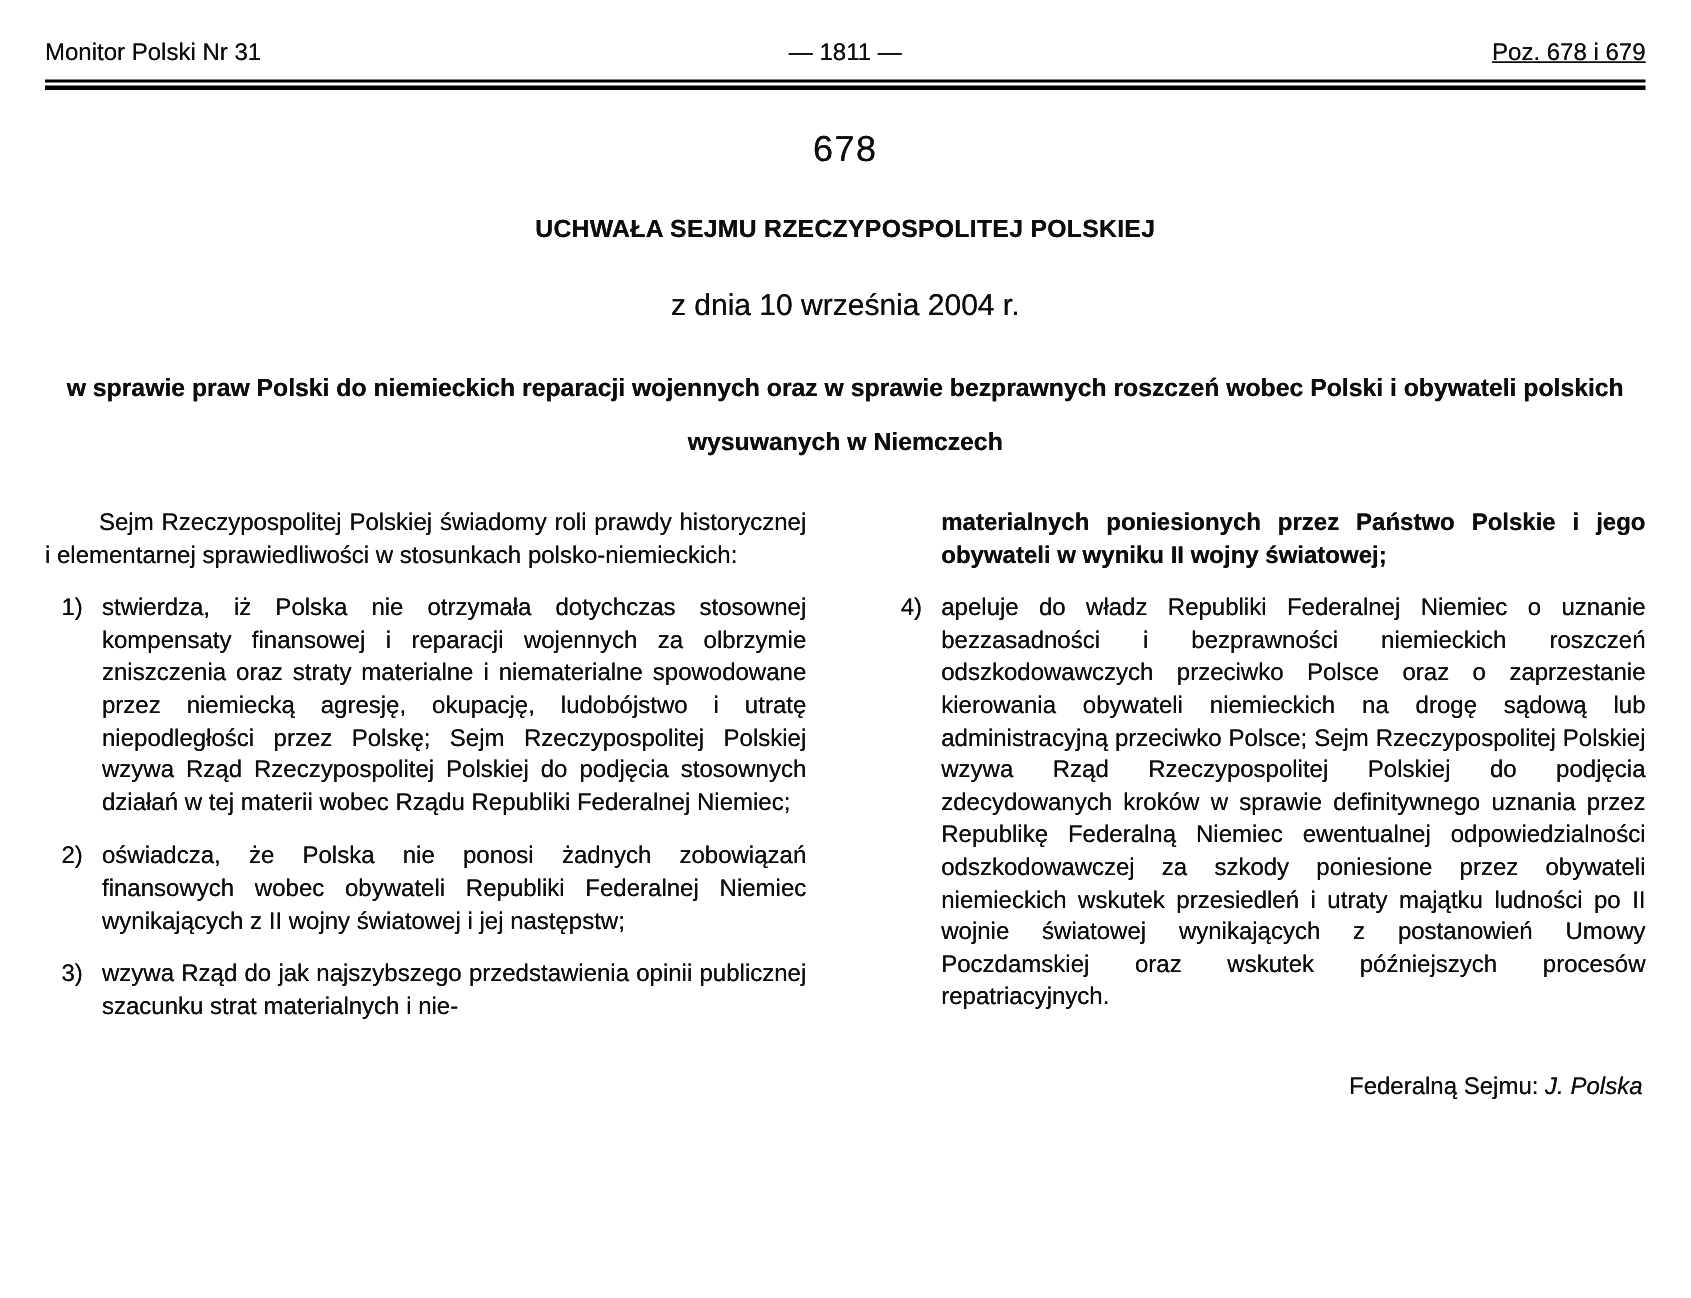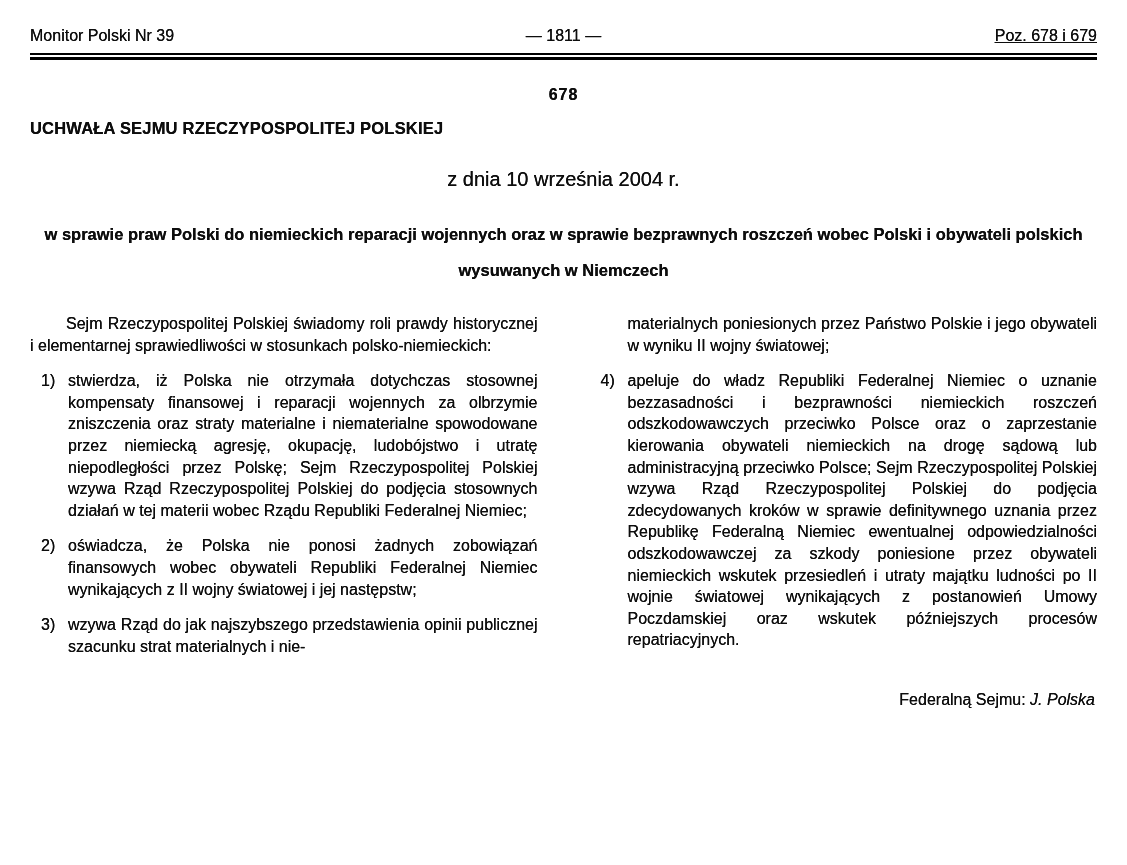--- a/index.html
+++ b/index.html
@@ -24,22 +24,22 @@
   .running-header .rh-center{ text-align: right; }
   .running-header .rh-right { text-align: right; text-decoration: underline; }
 
   .rule {
     margin-top: 8px;
     height: 2px;
     border-top: 2px solid #000;
     border-bottom: 3px solid #000;
   }
 
-  .act-number  { margin-top: 26px; text-align: center; font-weight: bold; font-size: 16px; letter-spacing: 1px; }
-  .act-type    { margin-top: 15px; font-weight: bold; font-size: 16.5px; letter-spacing: 0.2px; }
+  .act-number  { margin-top: 26px; text-align: center; font-weight: normal; font-size: 24px; letter-spacing: 1px; }
+  .act-type    { margin-top: 30px; text-align: center; font-weight: bold; font-size: 16.5px; letter-spacing: 0.2px; }
   .act-date    { margin-top: 30px; text-align: center; font-size: 20px; }
   .act-subject {
     margin: 25px auto 0 auto;
     max-width: 1045px;
     text-align: center;
     font-weight: bold;
     font-size: 16.5px;
     line-height: 36px;
   }
 
@@ -49,32 +49,32 @@
     grid-template-columns: 1fr 1fr;
     column-gap: 52px;
     font-size: 16px;
     line-height: 21.6px;
     text-align: justify;
     hyphens: auto;
   }
   .intro { margin: 0; text-indent: 36px; }
   .list-item { position: relative; padding-left: 38px; margin-top: 14px; }
   .list-item .num { position: absolute; left: 11px; top: 0; }
-  .continuation { margin: 0; padding-left: 38px; }
+  .continuation { margin: 0; padding-left: 38px; font-weight: bold; }
 
   .signature { margin-top: 38px; text-align: right; font-size: 16px; padding-right: 2px; }
   .signature .sig-name { font-style: italic; }
 </style>
 </head>
 <body>
 
 <div class="page">
 
   <div class="running-header">
-    <span class="rh-left">Monitor Polski Nr 39</span>
+    <span class="rh-left">Monitor Polski Nr 31</span>
     <span class="rh-center">— 1811 —</span>
     <span class="rh-right">Poz. 678 i 679</span>
   </div>
 
   <div class="rule"></div>
 
   <div class="act-number">678</div>
   <div class="act-type">UCHWAŁA SEJMU RZECZYPOSPOLITEJ POLSKIEJ</div>
   <div class="act-date">z dnia 10 września 2004 r.</div>
   <div class="act-subject">w sprawie praw Polski do niemieckich reparacji wojennych oraz w sprawie bezprawnych roszczeń wobec Polski i obywateli polskich wysuwanych w Niemczech</div>

